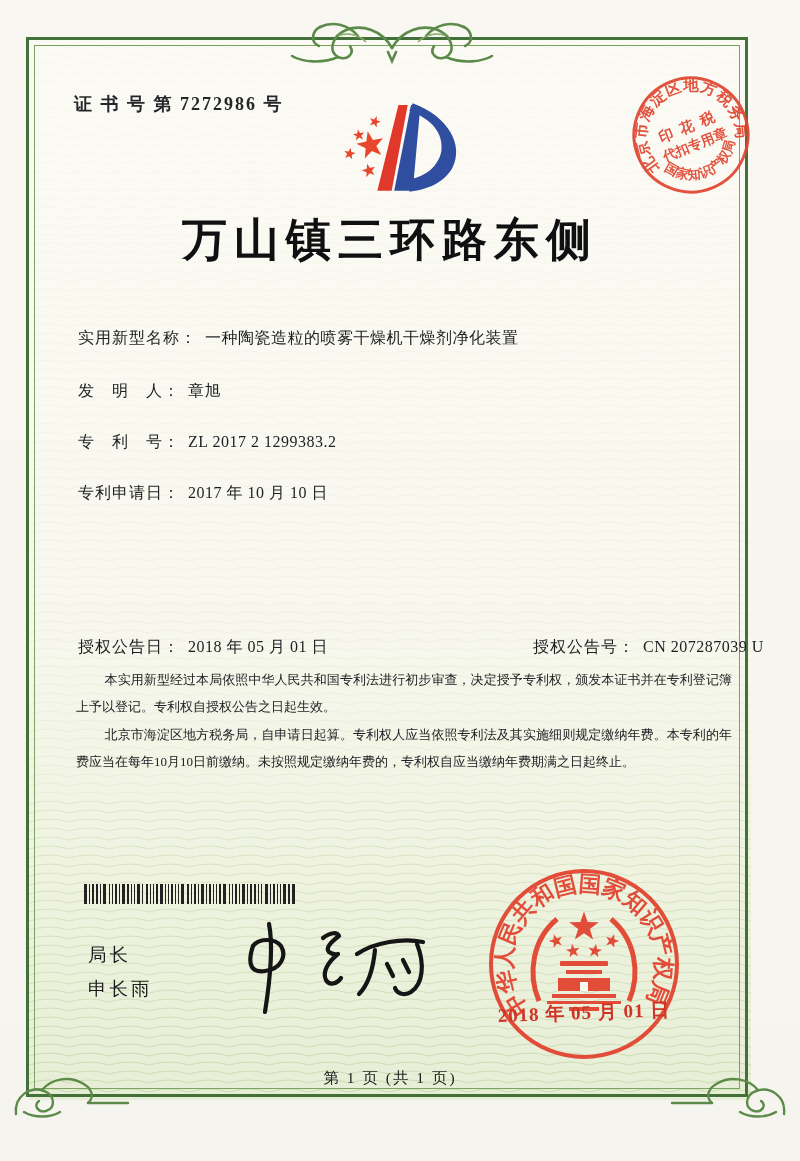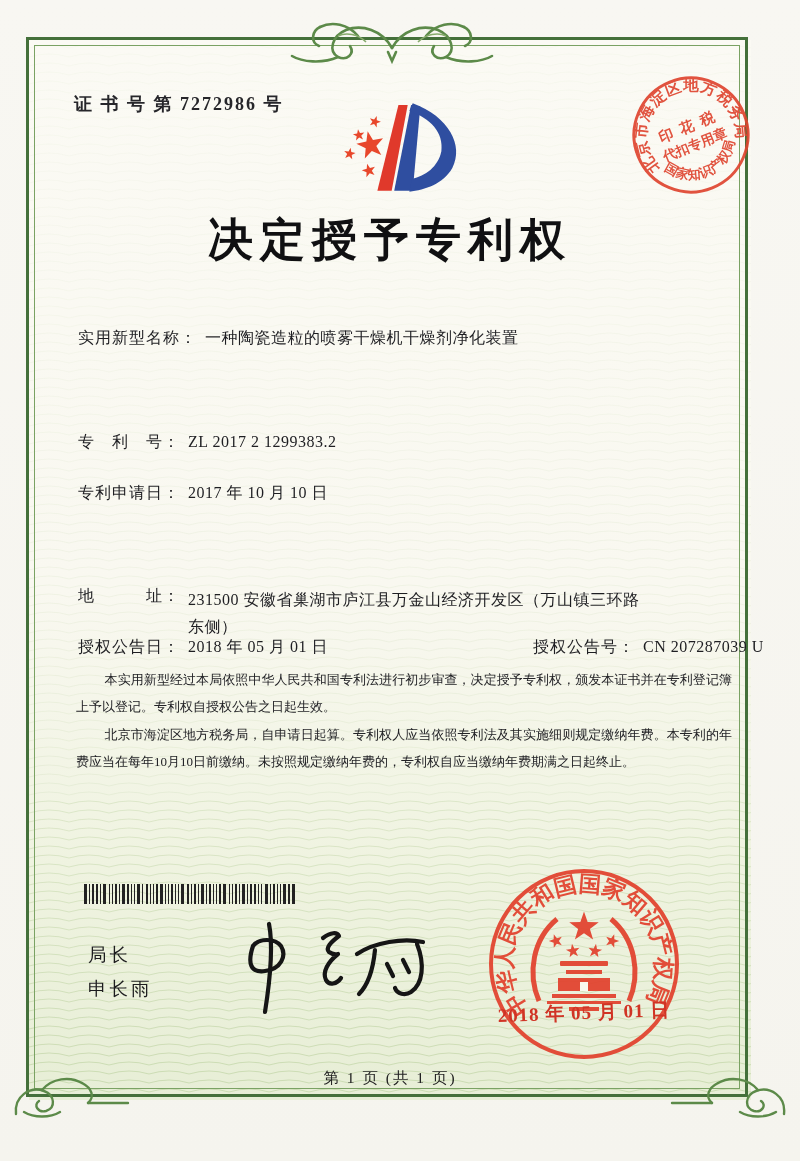--- a/index.html
+++ b/index.html
@@ -267,33 +267,33 @@
         <textPath href="#taxTop">北京市海淀区地方税务局</textPath>
       </text>
       <text font-size="13" font-weight="700">
         <textPath href="#taxBot">国家知识产权局</textPath>
       </text>
       <text x="79" y="75" font-size="14.5" font-weight="700" letter-spacing="2" text-anchor="middle">印 花 税</text>
       <text x="79" y="94" font-size="13.5" font-weight="700" text-anchor="middle">代扣专用章</text>
     </g>
   </svg>
 
-  <div class="title">决定授予专利权</div>
+  <div class="title">万山镇三环路东侧</div>
 
   <div class="field-row" style="top:328px">
     <span class="lab">实用新型名称：</span><span class="val">一种陶瓷造粒的喷雾干燥机干燥剂净化装置</span>
   </div>
+  <div class="field-row" style="top:381px">
+    <span class="lab">发　明　人：</span><span class="val">章旭</span>
+  </div>
   <div class="field-row" style="top:432px">
     <span class="lab">专　利　号：</span><span class="val">ZL 2017 2 1299383.2</span>
   </div>
   <div class="field-row" style="top:483px">
     <span class="lab">专利申请日：</span><span class="val">2017 年 10 月 10 日</span>
-  </div>
-  <div class="field-row" style="top:586px">
-    <span class="lab">地　　　址：</span><span class="val wrap">231500 安徽省巢湖市庐江县万金山经济开发区（万山镇三环路东侧）</span>
   </div>
   <div class="field-row" style="top:637px">
     <span class="lab">授权公告日：</span><span class="val">2018 年 05 月 01 日</span>
     <span class="grant-right">
       <span class="lab">授权公告号：</span><span class="val">CN 207287039 U</span>
     </span>
   </div>
 
   <div class="body-text">
     <p>本实用新型经过本局依照中华人民共和国专利法进行初步审查，决定授予专利权，颁发本证书并在专利登记簿上予以登记。专利权自授权公告之日起生效。</p>

